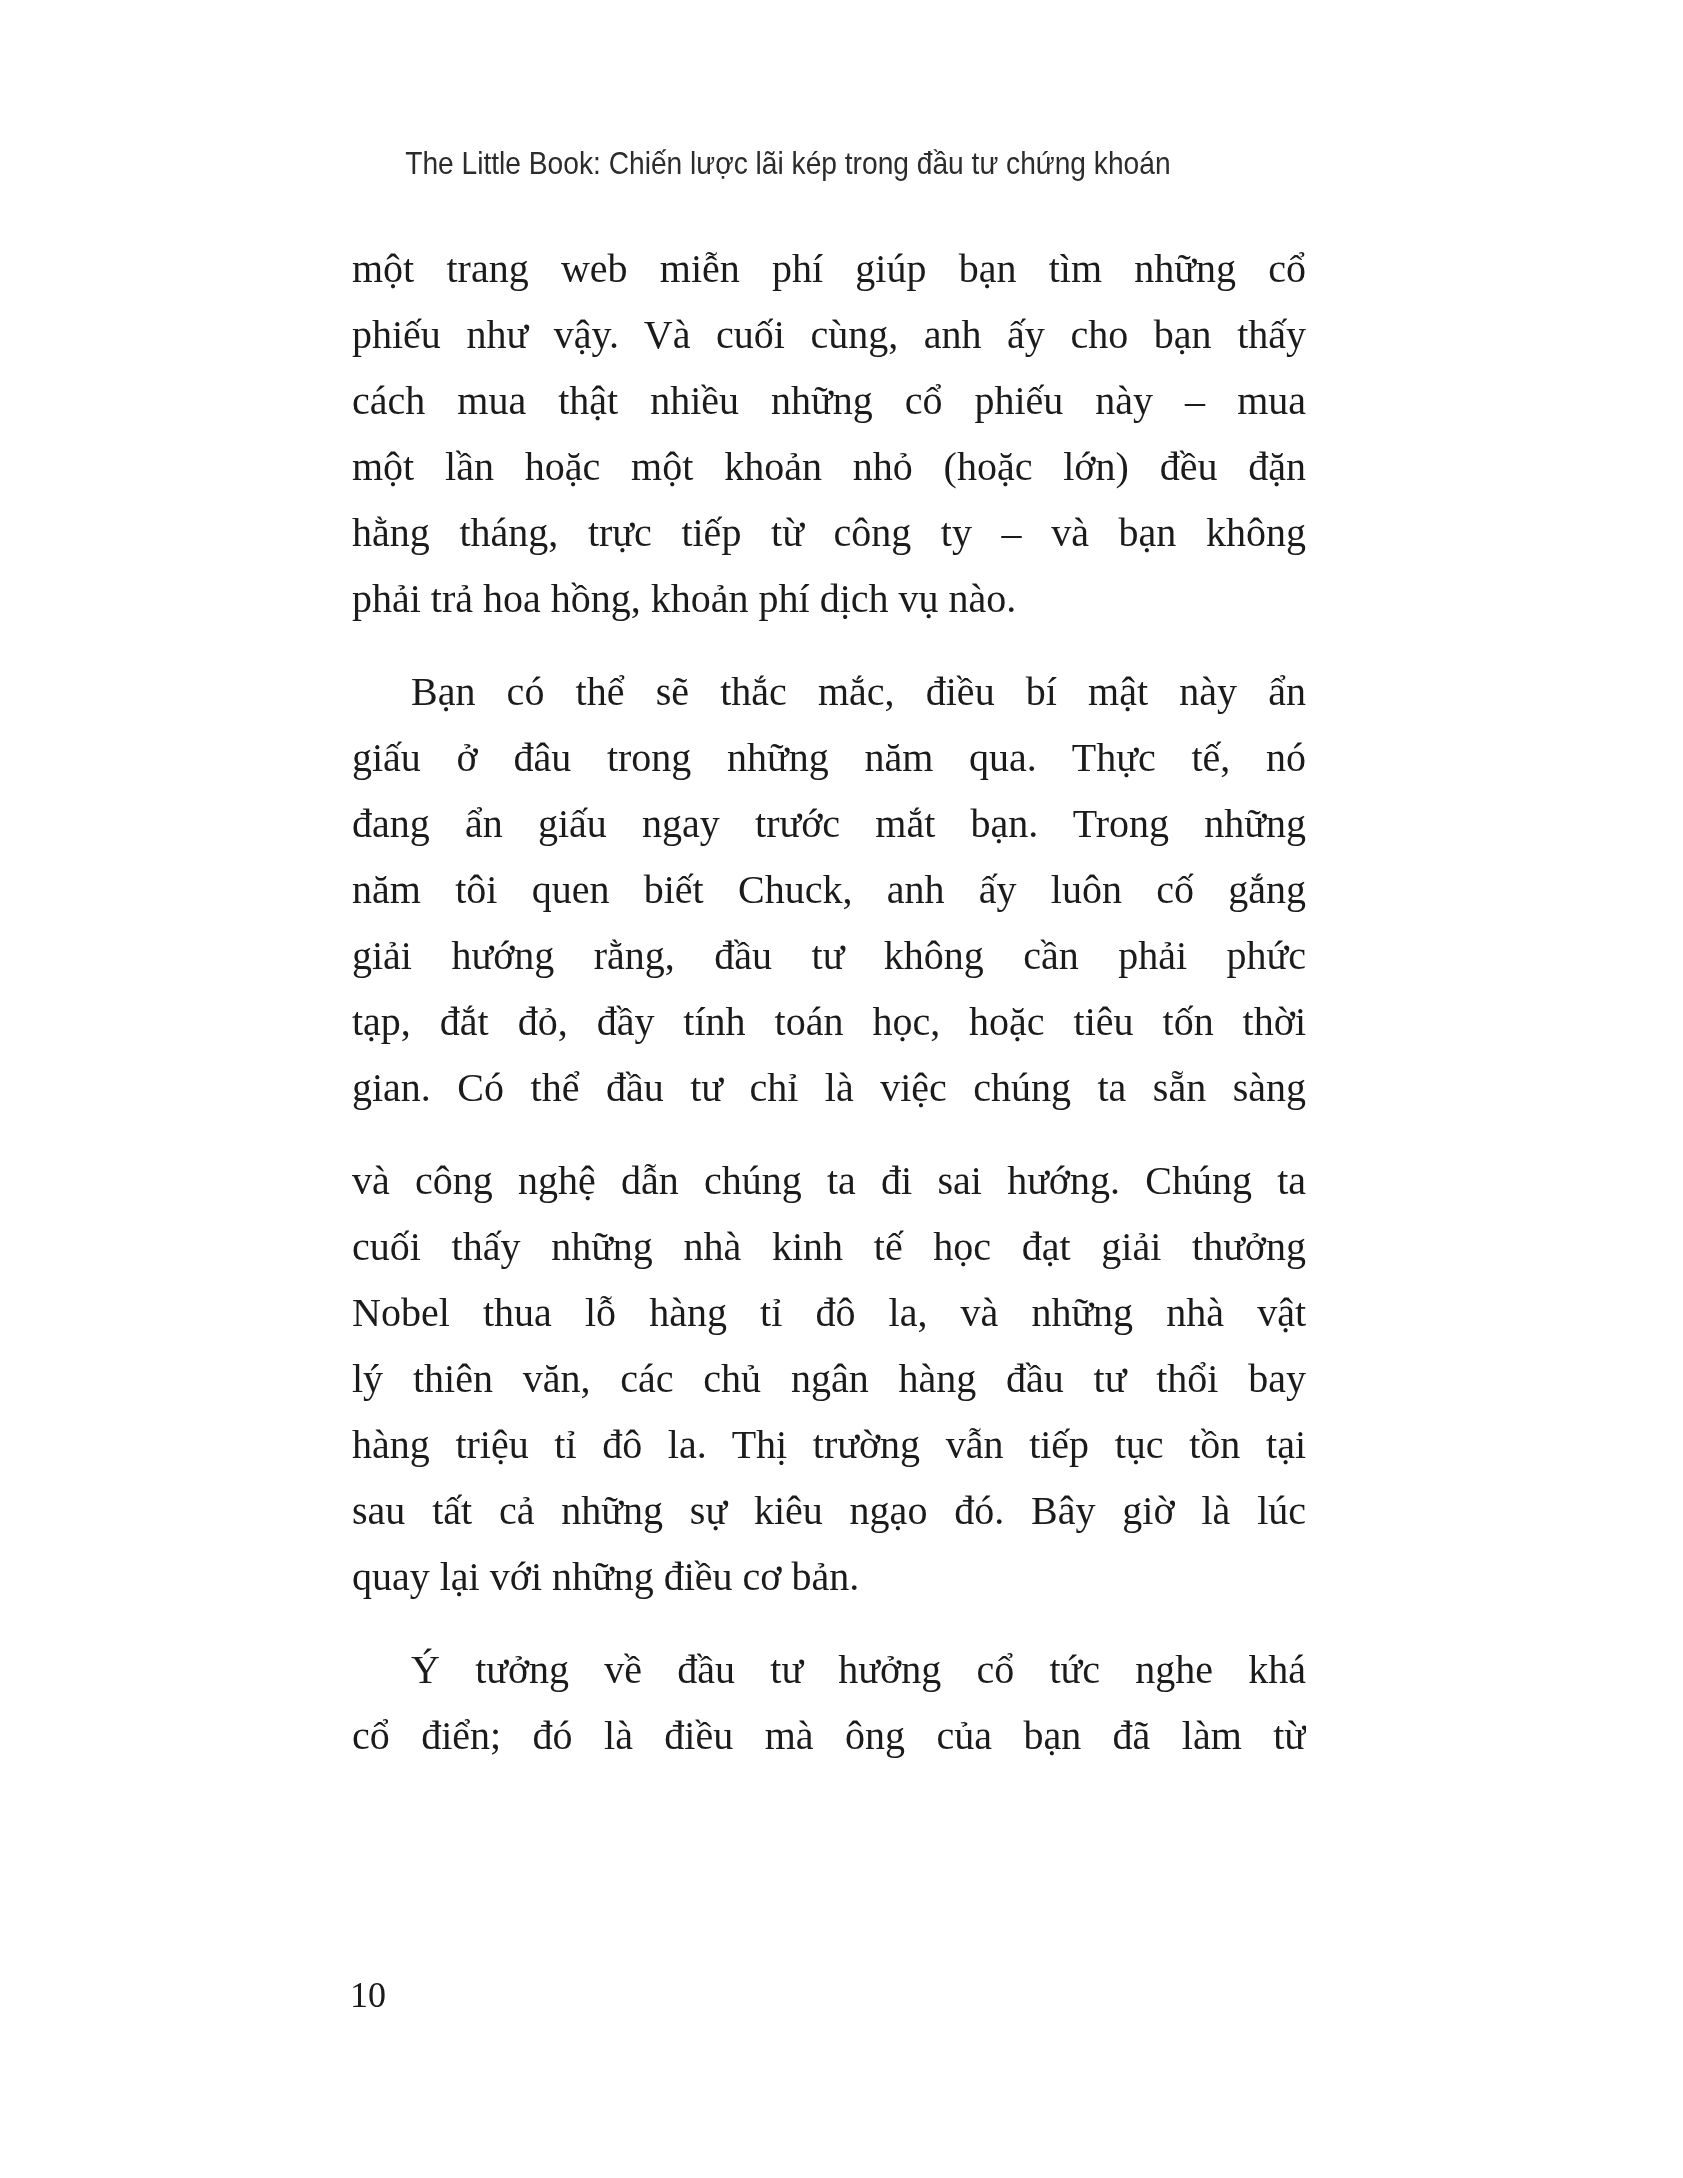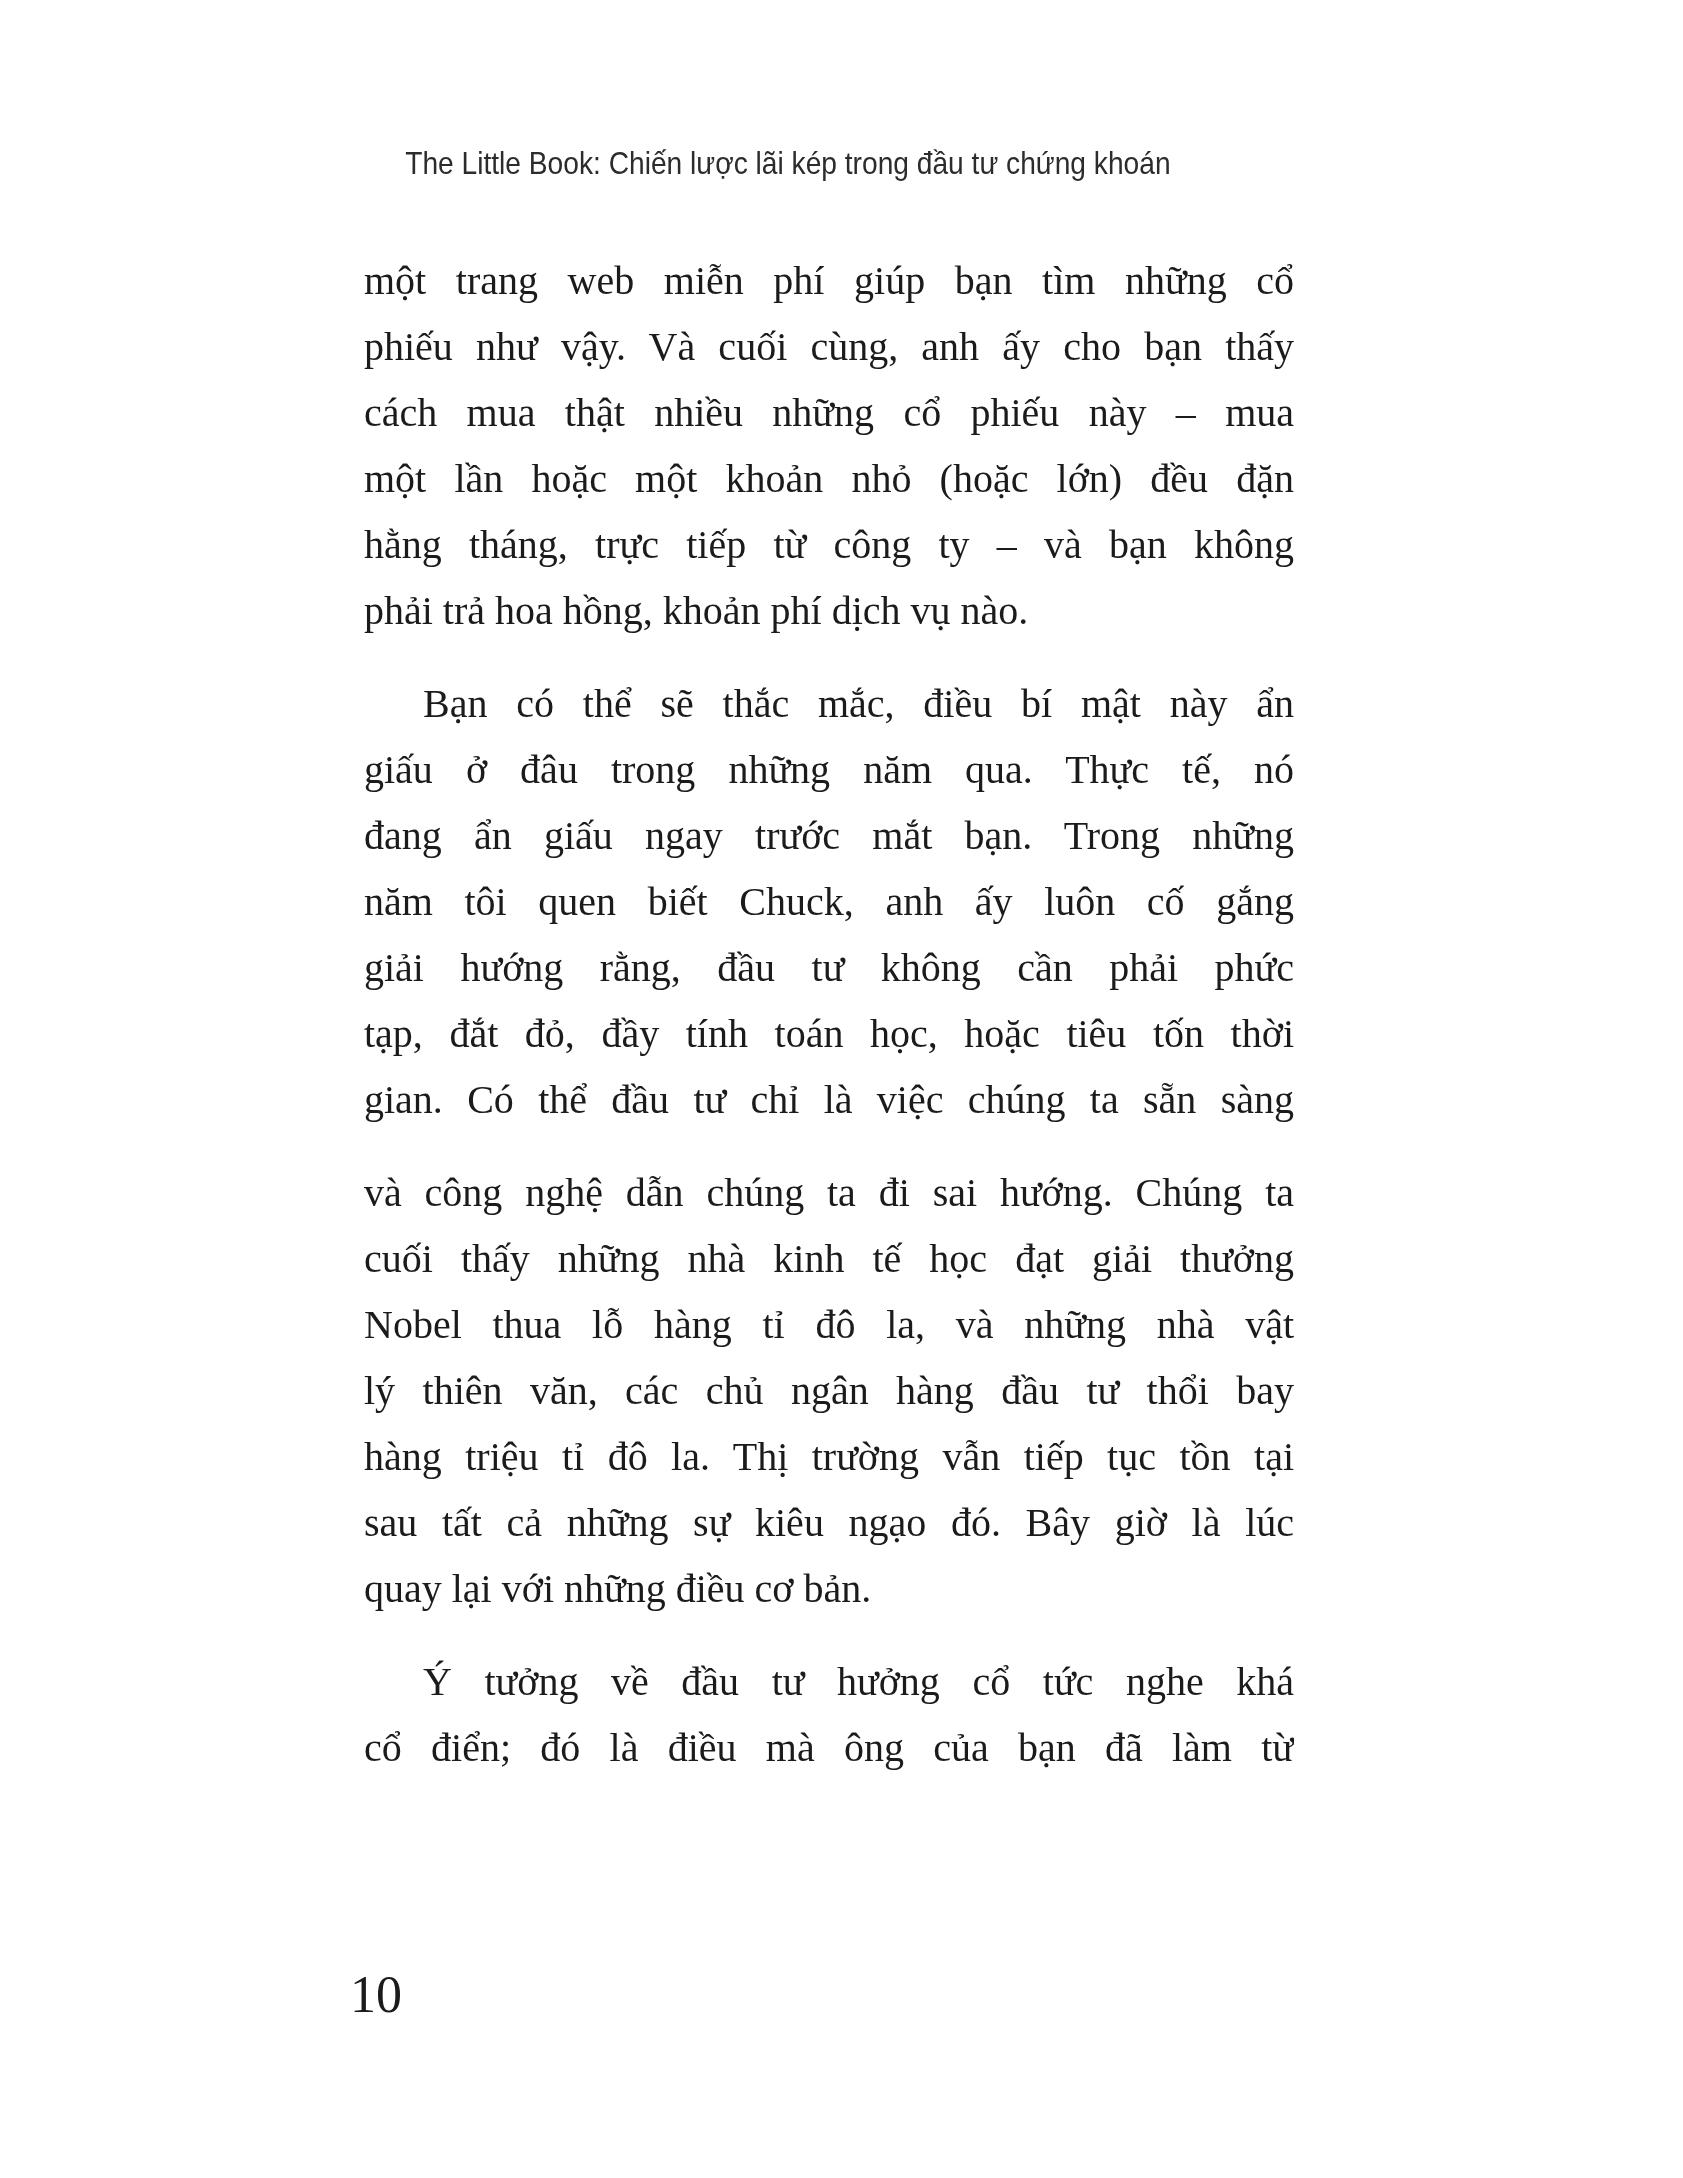--- a/index.html
+++ b/index.html
@@ -33,37 +33,37 @@
     transform-origin: center;
     white-space: nowrap;
   }
   .body-text {
     position: absolute;
     left: 352px;
     top: 236px;
     width: 954px;
     font-size: 40px;
   }
-  .paragraph { margin: 12px; }
+  .paragraph { margin: 0; }
   .paragraph + .paragraph { margin-top: 27px; }
   .line {
     height: 66px;
     line-height: 66px;
     text-align: justify;
     text-align-last: justify;
     white-space: normal;
     overflow: hidden;
   }
   .line.indent { padding-left: 59px; }
   .line.lastline { text-align-last: left; }
   .page-number {
     position: absolute;
     left: 350px;
     top: 1970px;
-    font-size: 52px;
+    font-size: 36px;
     line-height: 50px;
     color: #1b1b1b;
   }
 </style>
 </head>
 <body>
 
 <div class="page">
 
   <div class="running-header">

